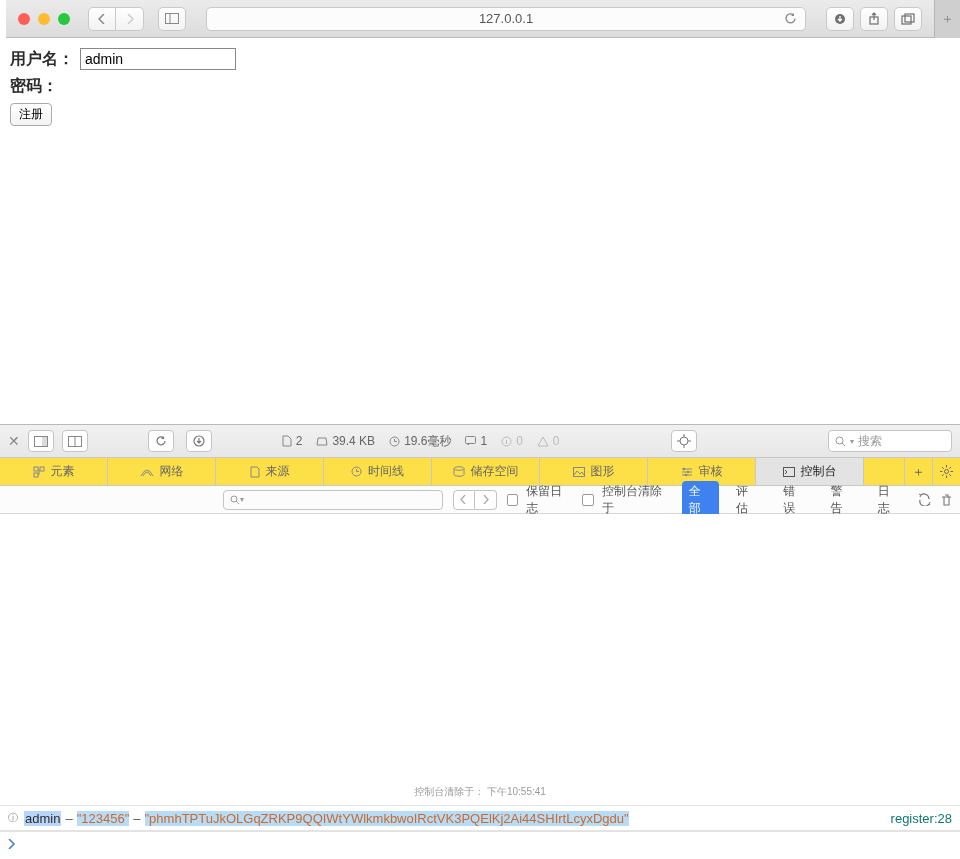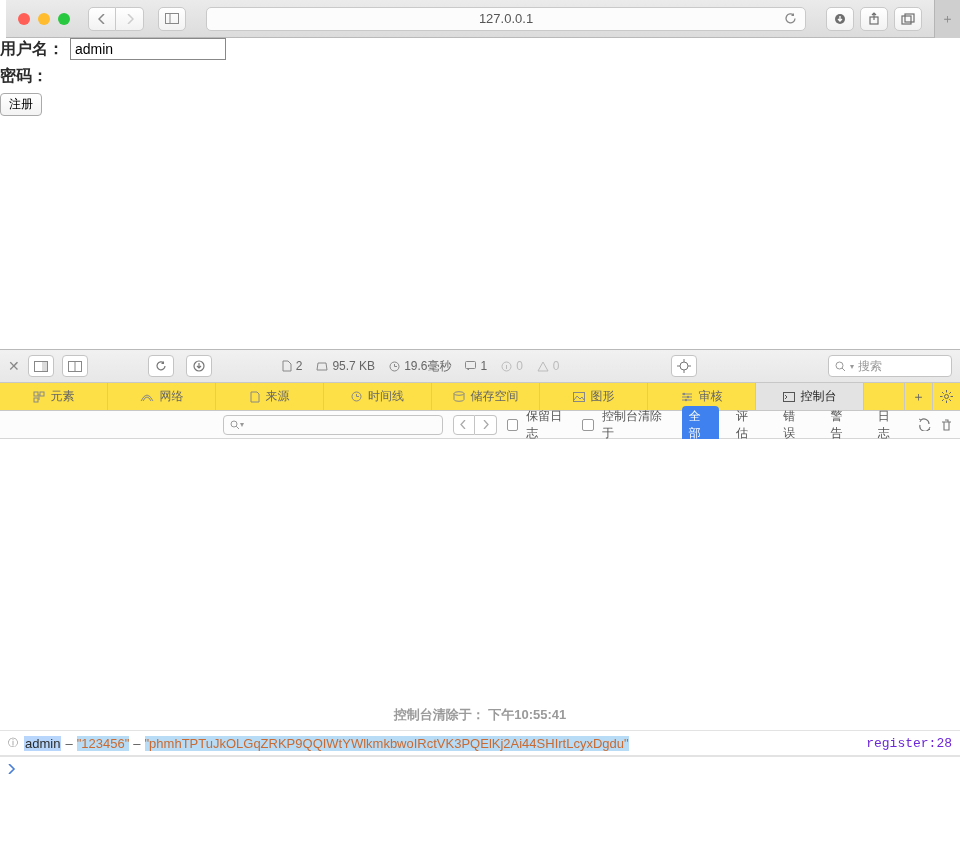--- a/index.html
+++ b/index.html
@@ -55,22 +55,22 @@
     background:#cfcfcf;
     border-left:1px solid #b5b5b5;
     display:flex;align-items:center;justify-content:center;
     color:#888;
     margin-left:4px;
     margin-right:-8px;
   }
 
   
   .page {
-    height:311px;
-    padding:0;
+    height:386px;
+    padding:10px;
     background:#fff;
     font-size:16px;
     font-family: "Songti SC","SimSun",serif;
   }
   .row { display:flex; align-items:center; margin-bottom:6px; gap:6px;}
   .row label { font-weight:bold; }
   .row input[type=text]{
     height:22px;border:1px solid #888; padding:0 4px; font-size:14px;
     font-family:-apple-system,Arial,sans-serif;
   }
@@ -143,35 +143,35 @@
   .chk .box{width:12px;height:12px;border:1px solid #999;border-radius:2px;background:#fff;}
   .pill{padding:2px 7px;border-radius:4px;}
   .pill.on{background:#3f82ef;color:#ffffff;}
   .filter-right{margin-left:auto;display:flex;gap:10px;align-items:center;}
 
   
   .console{
     height:291px; background:#fff; position:relative;
   }
   .cleared{
-    position:absolute;bottom:6px;left:0;right:0;text-align:center;color:#9a9a9a;font-size:13px;font-weight:bold;
+    position:absolute;bottom:6px;left:0;right:0;text-align:center;color:#9a9a9a;font-size:10px;
   }
 
   
   .logline{
     height:26px;border-top:1px solid #e3e3e3;border-bottom:1px solid #e3e3e3;
     display:flex;align-items:center;padding:0 8px;font-size:13px;
     background:#fff;
   }
   .logline .glyph{color:#888;margin-right:6px;font-size:10px;}
   .sel{background:#b8d6fb;padding:0 1px;}
   .dash{color:#555;margin:0 4px;}
   .quoted{background:#b8dcf5;color:#c23f2e;}
   .quoted .orange{color:#c86a31;}
-  .src{margin-left:auto;color:#6d28d9;font-family:Liberation Mono, monospace;}
+  .src{margin-left:auto;color:#0f766e;}
 
   .prompt{
     height:24px;border-top:1px solid #e3e3e3;
     display:flex;align-items:center;padding:0 8px;color:#4a7fd6;font-weight:bold;
   }
 
   svg{display:block;}
 </style>
 </head>
 <body>
@@ -281,21 +281,21 @@
     <div class="stat">
       <svg width="10" height="12">
           <path d="M1 1 H6 L9 4 V11 H1 Z" fill="none" stroke="#888"></path>
         </svg>
       <span>2</span>
     </div>
     <div class="stat">
       <svg width="12" height="10">
           <path d="M2 2 h8 l1 7 h-10 Z" fill="none" stroke="#888"></path>
         </svg>
-      <span>95.7 KB</span>
+      <span>39.4 KB</span>
     </div>
     <div class="stat">
       <svg width="11" height="11">
           <circle cx="5.5" cy="5.5" r="4.5" fill="none" stroke="#888"></circle>
           <path d="M5.5 3 V5.5 H8" stroke="#888" fill="none"></path>
         </svg>
       <span>19.6毫秒</span>
     </div>
     <div class="stat">
       <svg width="11" height="10">

